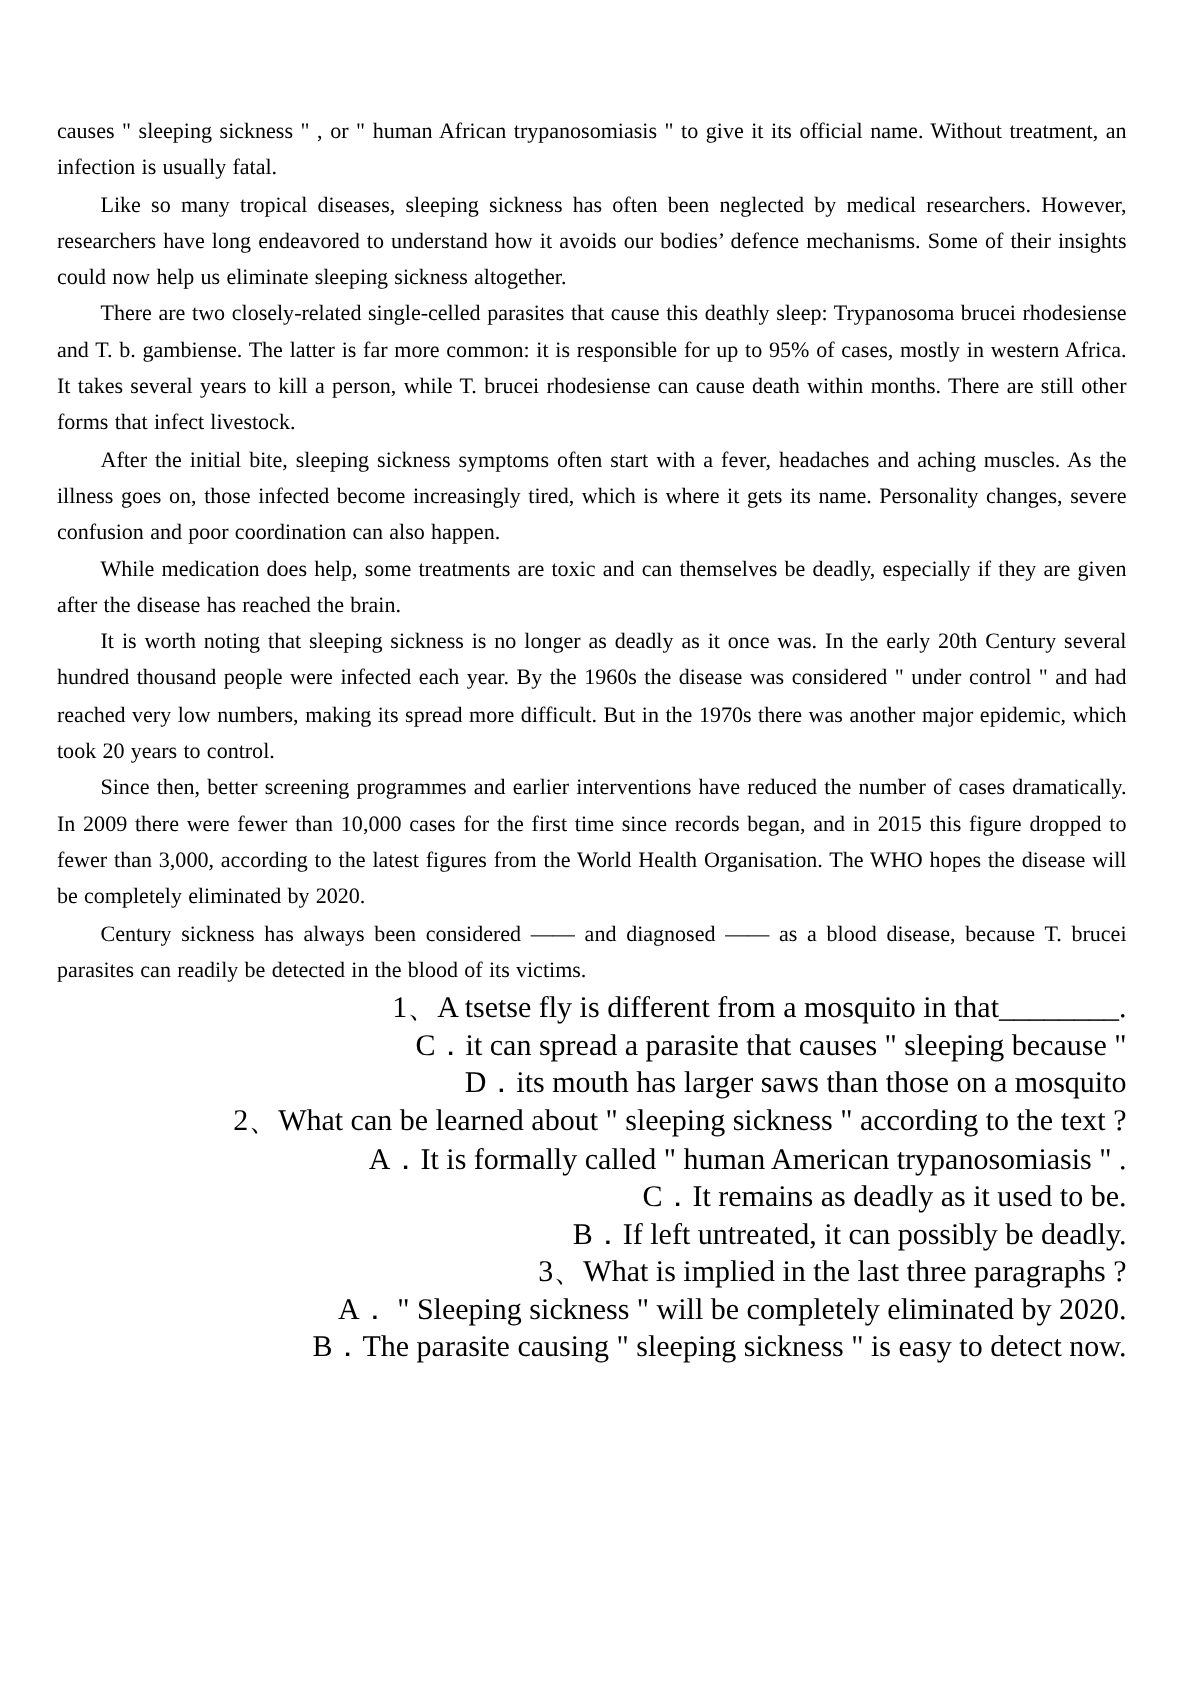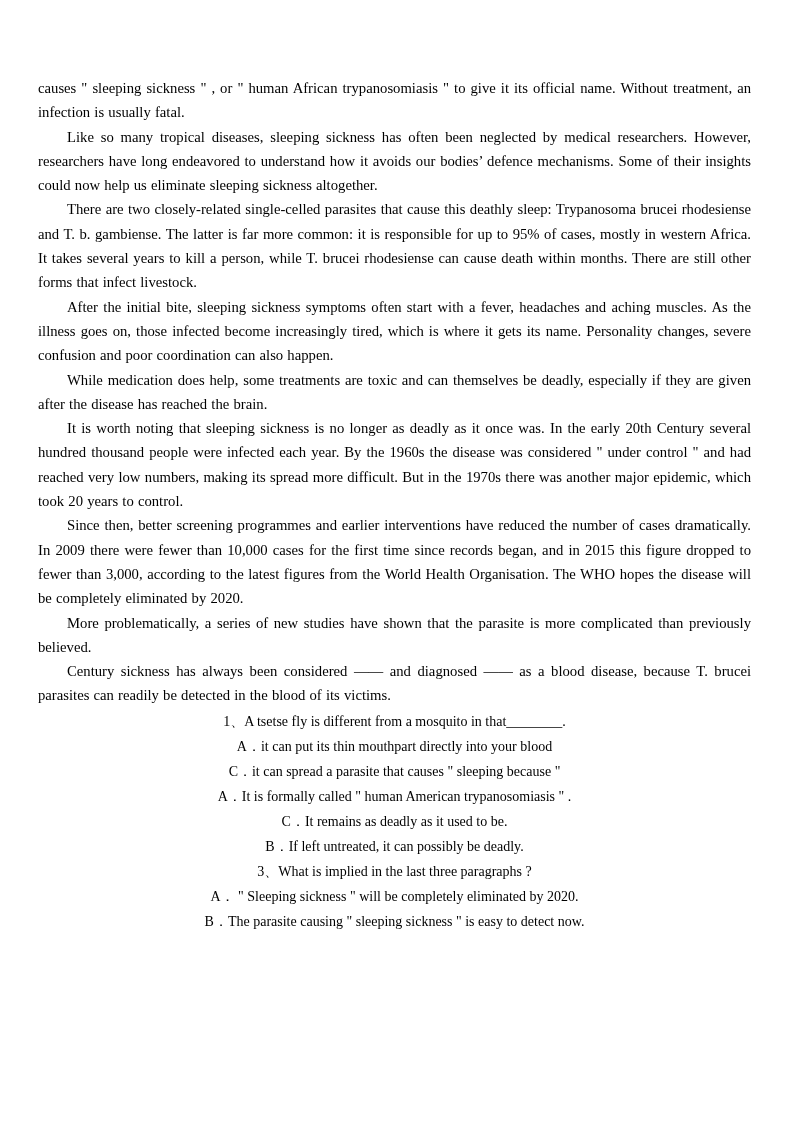--- a/index.html
+++ b/index.html
@@ -30,45 +30,45 @@
     word-spacing: 0.5px;
   }
   .para.indent {
     text-indent: 29px;
   }
   .questions {
     margin-top: 1px;
   }
   .qline {
     margin: 0;
-    font-size: 14px;
+    font-size: 20px;
     line-height: 25.1px;
-    text-align: center;
+    text-align: right;
   }
 </style>
 </head>
 <body>
 
 <div class="page">
   <div class="content">
 
     <p class="para">causes  " sleeping sickness " , or  " human African trypanosomiasis " to give it its official name. Without treatment, an infection is usually fatal.</p>
     <p class="para indent">Like so many tropical diseases, sleeping sickness has often been neglected by medical researchers. However, researchers have long endeavored to understand how it avoids our bodies’ defence mechanisms. Some of their insights could now help us eliminate sleeping sickness altogether.</p>
     <p class="para indent">There are two closely-related single-celled parasites that cause this deathly sleep: Trypanosoma brucei rhodesiense and T. b. gambiense. The latter is far more common: it is responsible for up to 95% of cases, mostly in western Africa. It takes several years to kill a person, while T. brucei rhodesiense can cause death within months. There are still other forms that infect livestock.</p>
     <p class="para indent">After the initial bite, sleeping sickness symptoms often start with a fever, headaches and aching muscles. As the illness goes on, those infected become increasingly tired, which is where it gets its name. Personality changes, severe confusion and poor coordination can also happen.</p>
     <p class="para indent">While medication does help, some treatments are toxic and can themselves be deadly, especially if they are given after the disease has reached the brain.</p>
     <p class="para indent">It is worth noting that sleeping sickness is no longer as deadly as it once was. In the early 20th Century several hundred thousand people were infected each year. By the 1960s the disease was considered  " under control "  and had reached very low numbers, making its spread more difficult. But in the 1970s there was another major epidemic, which took 20 years to control.</p>
     <p class="para indent">Since then, better screening programmes and earlier interventions have reduced the number of cases dramatically. In 2009 there were fewer than 10,000 cases for the first time since records began, and in 2015 this figure dropped to fewer than 3,000, according to the latest figures from the World Health Organisation. The WHO hopes the disease will be completely eliminated by 2020.</p>
-    <p class="para indent">More problematically, a series of new studies have shown that the parasite is more complicated than previously believed.</p>
     <p class="para indent">Century sickness has always been considered —— and diagnosed —— as a blood disease, because T. brucei parasites can readily be detected in the blood of its victims.</p>
 
     <div class="questions">
       <p class="qline">1、A tsetse fly is different from a mosquito in that________.</p>
-      <p class="qline">A．it can put its thin mouthpart directly into your blood</p>
       <p class="qline">C．it can spread a parasite that causes  " sleeping because "</p>
+      <p class="qline">D．its mouth has larger saws than those on a mosquito</p>
+      <p class="qline">2、What can be learned about  " sleeping sickness "  according to the text ?</p>
       <p class="qline">A．It is formally called " human American trypanosomiasis " .</p>
       <p class="qline">C．It remains as deadly as it used to be.</p>
       <p class="qline">B．If left untreated, it can possibly be deadly.</p>
       <p class="qline">3、What is implied in the last three paragraphs ?</p>
       <p class="qline">A．  " Sleeping sickness "  will be completely eliminated by 2020.</p>
       <p class="qline">B．The parasite causing  " sleeping sickness "  is easy to detect now.</p>
     </div>
 
   </div>
 </div>

